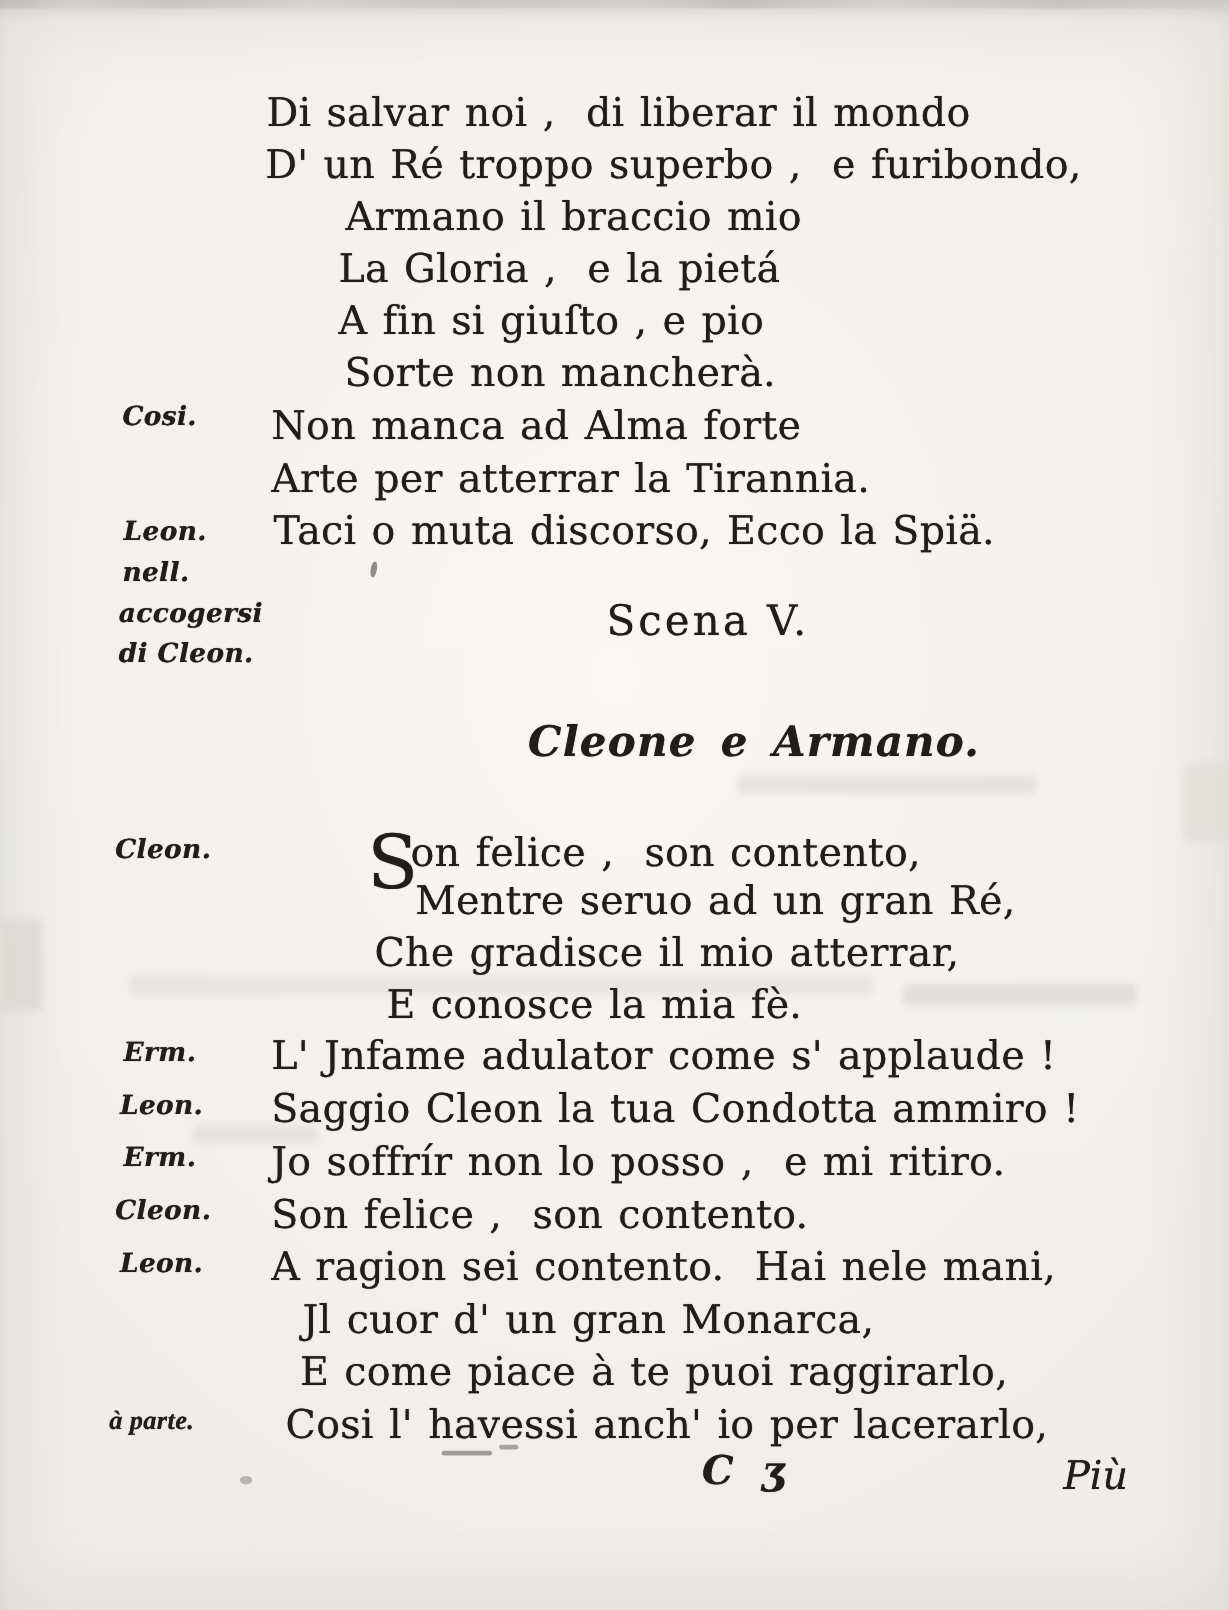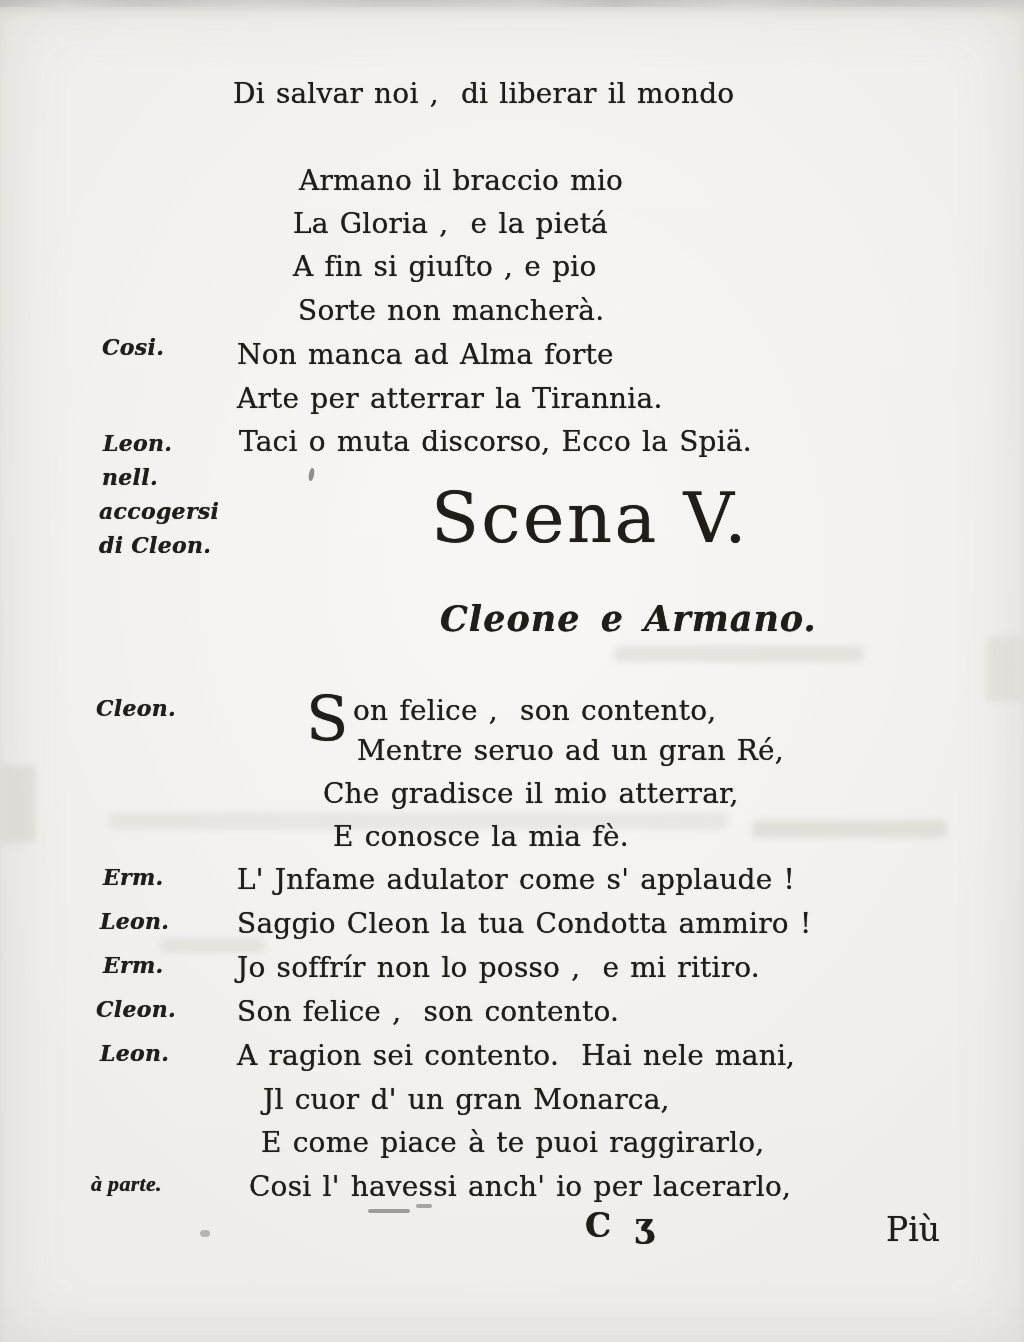--- a/index.html
+++ b/index.html
@@ -17,35 +17,34 @@
     font-family: "DejaVu Serif", "Liberation Serif", serif;
     color: #211d18;
   }
   
   .vline, .mnote, .heading, .footer-item {
     position: absolute;
     white-space: pre;
     text-shadow: 0 0 0.7px rgba(33,29,24,.85);
   }
   .vline {
-    font-size: 28px;
+    font-size: 33px;
     line-height: 40px;
     letter-spacing: 0.2px;
     word-spacing: 2px;
-    margin-left: 11px;
   }
   .mnote {
     font-size: 22px;
     line-height: 28px;
     font-style: italic;
     font-weight: bold;
     letter-spacing: 0.3px;
   }
   .heading-scene {
-    font-size: 70px;
+    font-size: 35px;
     line-height: 60px;
     letter-spacing: 2.5px;
     text-align: center;
     width: 320px;
   }
   .heading-cast {
     font-size: 35px;
     line-height: 42px;
     font-style: italic;
     font-weight: bold;
@@ -53,21 +52,21 @@
     word-spacing: 7px;
     text-align: center;
     width: 300px;
   }
   .dropcap {
     position: absolute;
     font-size: 62px;
     line-height: 1;
     text-shadow: 0 0 0.8px rgba(33,29,24,.9);
   }
-  .footer-item { font-size: 33px; line-height: 40px; }
+  .footer-item { font-size: 33px; line-height: 40px; font-style: italic; }
   .footer-sig { font-weight: bold; letter-spacing: 6px; }
 
   
   .top-edge {
     position: absolute; left: 0; top: 0; width: 1024px; height: 7px;
     background: linear-gradient(90deg,
       #b9b8b5 0%, #d9d8d5 6%, #c5c4c1 14%, #dcdbd8 25%, #c9c8c5 38%,
       #d7d6d3 52%, #bdbcb9 60%, #dadad7 72%, #c3c2bf 86%, #d5d4d1 100%);
     opacity: .55;
     filter: blur(.4px);
@@ -109,20 +108,21 @@
   <div class="mnote" style="left:99px;  top:531px;">di Cleon.</div>
   <div class="mnote" style="left:96px;  top:694px;">Cleon.</div>
   <div class="mnote" style="left:103px; top:863px;">Erm.</div>
   <div class="mnote" style="left:100px; top:907px;">Leon.</div>
   <div class="mnote" style="left:103px; top:951px;">Erm.</div>
   <div class="mnote" style="left:96px;  top:995px;">Cleon.</div>
   <div class="mnote" style="left:100px; top:1039px;">Leon.</div>
   <div class="mnote" style="left:91px;  top:1170px;font-family:Liberation Serif, serif;">à parte.</div>
 
   <div class="vline" style="left:222px; top:74px;">Di salvar noi ,  di liberar il mondo</div>
+  <div class="vline" style="left:221px; top:117px;">D' un Ré troppo superbo ,  e furibondo,</div>
   <div class="vline" style="left:288px; top:161px;">Armano il braccio mio</div>
   <div class="vline" style="left:282px; top:204px;">La Gloria ,  e la pietá</div>
   <div class="vline" style="left:282px; top:247px;">A fin si giuſto , e pio</div>
   <div class="vline" style="left:287px; top:291px;">Sorte non mancherà.</div>
   <div class="vline" style="left:226px; top:335px;">Non manca ad Alma forte</div>
   <div class="vline" style="left:226px; top:379px;">Arte per atterrar la Tirannia.</div>
   <div class="vline" style="left:228px; top:422px;text-align:center;">Taci o muta discorso, Ecco la Spiä.</div>
 
   <div class="heading heading-scene" style="left:430px; top:488px;">Scena V.</div>
   <div class="heading heading-cast" style="left:440px; top:598px;">Cleone e Armano.</div>

